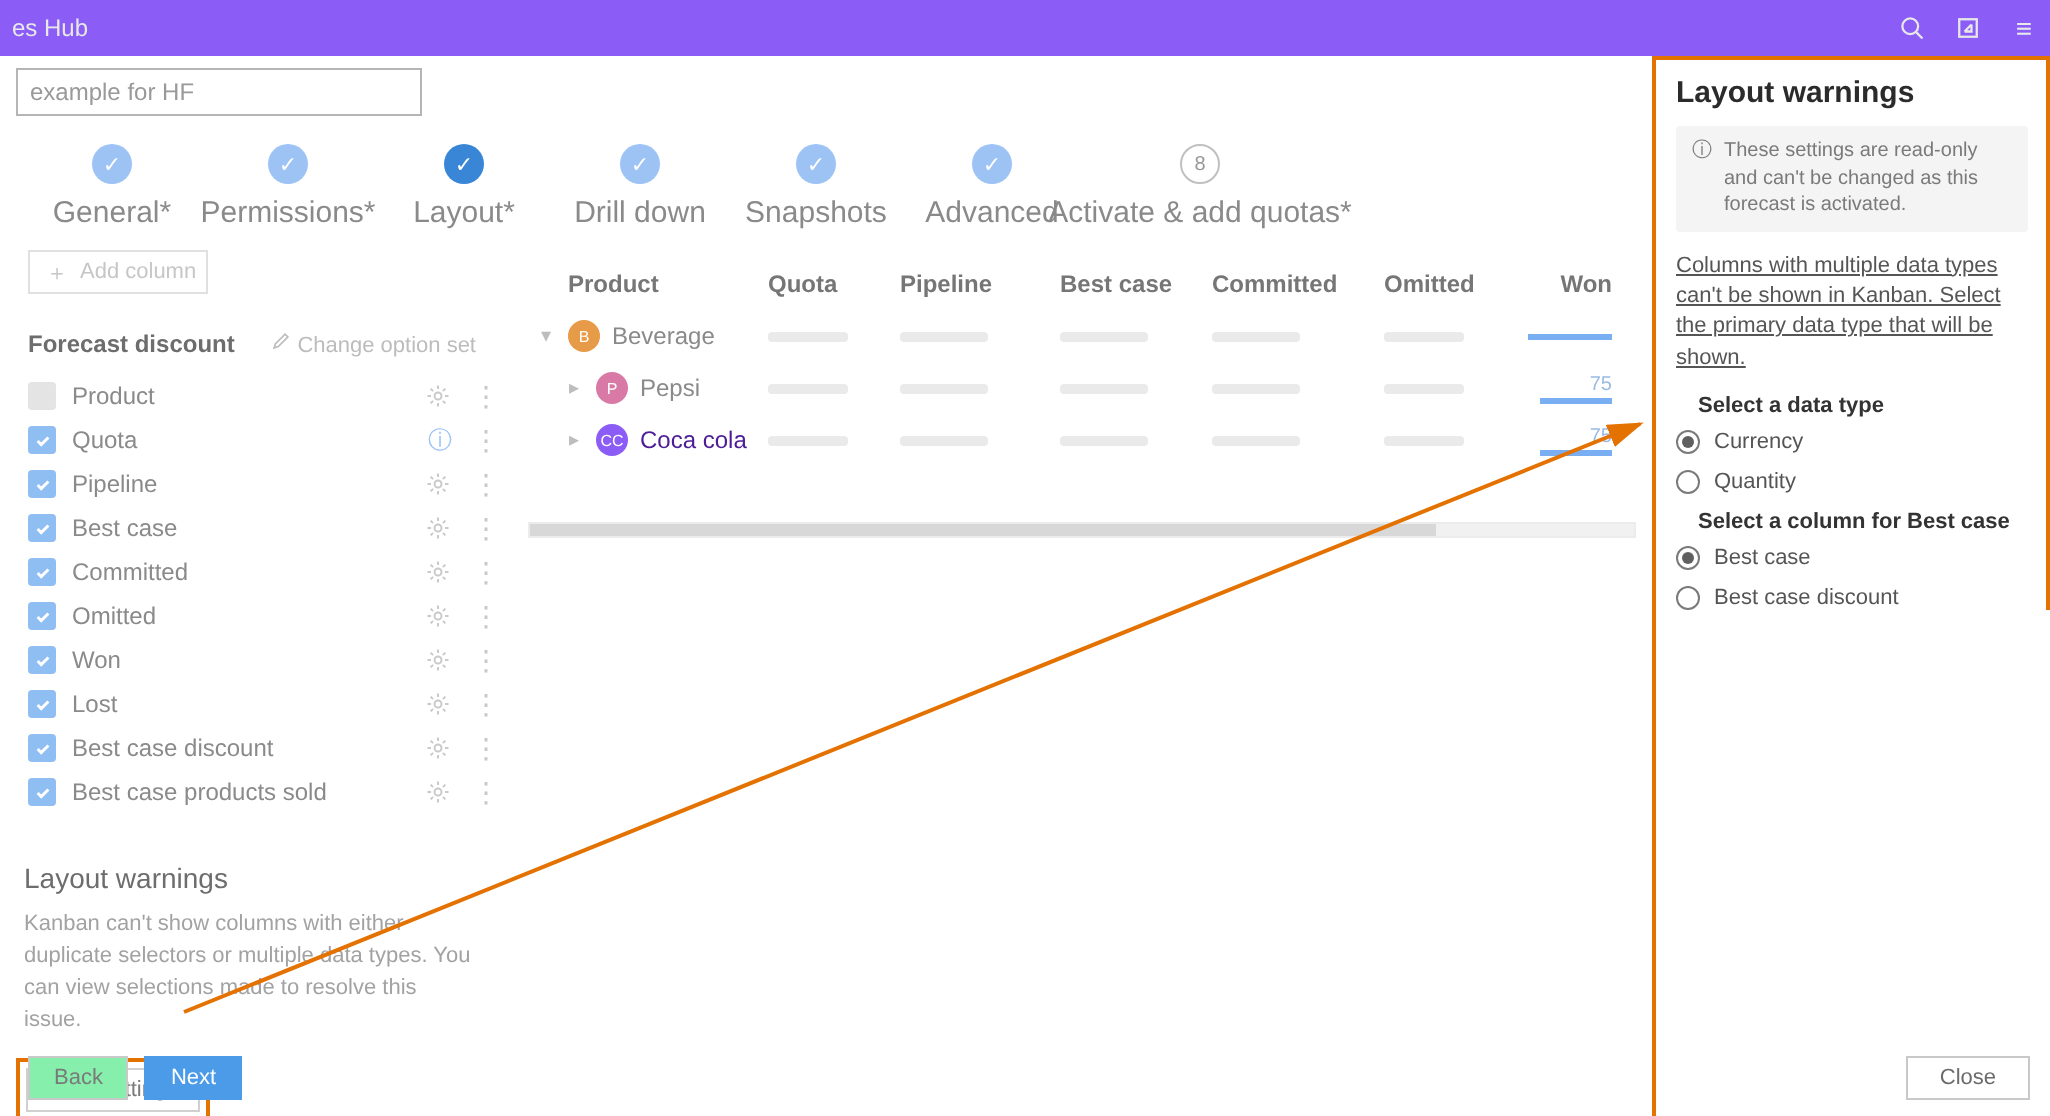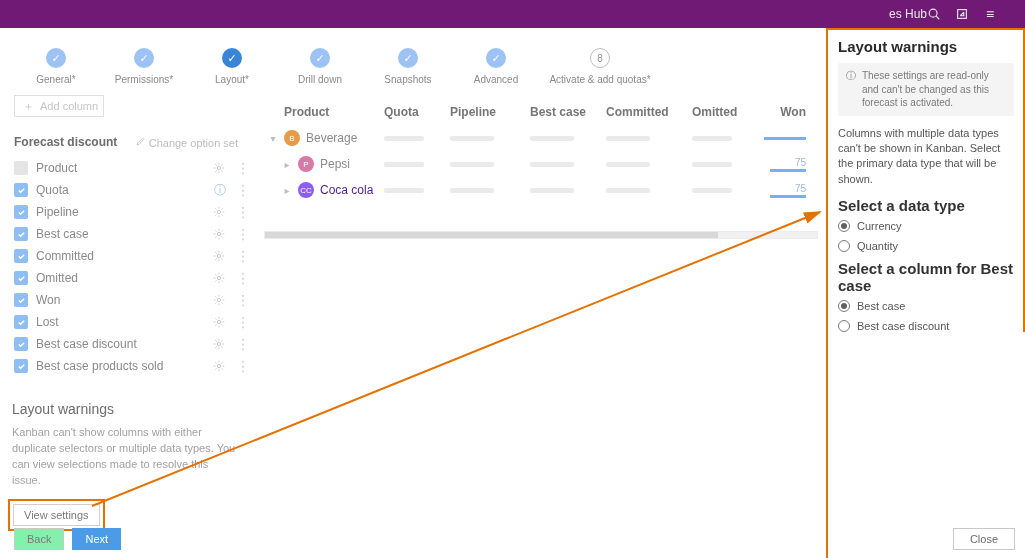--- a/index.html
+++ b/index.html
@@ -1,31 +1,31 @@
 <!DOCTYPE html>
 <html><head>
 <meta charset="utf-8">
 <style>
   * { box-sizing: border-box; margin: 0; padding: 0; }
   html, body { width: 1025px; height: 558px; font-family: "Segoe UI", Arial, sans-serif; font-size: 12px; color: #333; background: #fff; overflow: hidden; }
-  .top-bar { height: 28px; background: #701a75; color: #fff; display: flex; align-items: center; padding: 0 28px; justify-content: flex-end; }
+  .top-bar { height: 28px; background: #8b5cf6; color: #fff; display: flex; align-items: center; padding: 0 6px; justify-content: space-between; }
   .top-bar-title { font-size: 12px; color: #e8e8e8; }
   .top-bar-icons { display: flex; gap: 14px; }
   .top-bar-icons span { width: 14px; height: 14px; display: inline-flex; align-items: center; justify-content: center; color: #e8e8e8; }
   .content-row { display: flex; height: calc(100% - 28px); width:100%; }
   .main-col { flex: 1; position: relative; background: #fff; padding: 6px 8px 0 8px; color:#858585; }
   .side-panel { width: 199px; border-left: 2px solid #e47200; position: relative; background: #fff; }
   .side-panel-inner{ border:2px solid #e47200; border-left:none; border-bottom:none; padding:8px 9px 0 10px;}
   .search-input { width: 203px; height: 24px; border: 1px solid #b5b5b5; padding: 2px 6px; font-size: 12px; color:#999; background:#fff; }
   .steps { display: flex; align-items: flex-start; margin-top: 14px; position:relative; padding-left:4px;}
   .step { display:flex; flex-direction:column; align-items:center; width:88px; position:relative; }
   .step .circle { width:20px; height:20px; border-radius:50%; background:#9dc3f4; display:flex; align-items:center; justify-content:center; color:#fff; font-size:11px; }
   .step.current .circle{ background:#3a86d6; }
   .step.inactive .circle{ background:#fff; border:1px solid #c0c0c0; color:#999; font-size:10px;}
-  .step-label{ margin-top:6px; font-size:10px; color:#8a8a8a; white-space:nowrap;}
+  .step-label{ margin-top:6px; font-size:15px; color:#8a8a8a; white-space:nowrap;}
   .step-line{ position:absolute; top:11px; height:1px; background:#dcdcdc; left:38px; right:-200px; z-index:-1;}
   .main-body{ display:flex; margin-top:10px; gap:20px;}
   .left-pane{ width:236px; }
   .add-col{ height:22px; border:1px solid #e0e0e0; color:#c6c6c6; font-size:11px; display:flex; align-items:center; padding-left:8px; gap:6px; width:90px; margin-left:6px; }
   .section-head{ display:flex; justify-content:space-between; align-items:center; margin-top:18px; padding:0 6px; }
   .section-head .ttl{ font-size:12px; color:#6d6d6d; font-weight:600;}
   .section-head .opt{ font-size:11px; color:#bcbcbc;}
   .cat-list{ margin-top:8px; }
   .cat-item{ display:flex; align-items:center; height:22px; padding:0 4px 0 6px;}
   .cb{ width:14px; height:14px; border-radius:2px; background:#8fbef3; display:inline-flex; align-items:center; justify-content:center; margin-right:8px; }
@@ -58,22 +58,22 @@
   .av.b{ background:#e79a48;} .av.p{ background:#d87aa5;} .av.cc{ background:#8b5cf6;}
   .ph{ height:5px; background:#eaeaea; border-radius:2px; }
   .bar{ height:3px; background:#7aaef2; margin-top:1px;}
   .bar-wrap{ display:flex; flex-direction:column; align-items:flex-end; width:42px; }
   .num{ color:#9bbbe3; font-size:10px;}
   .scroll-track{ margin-top:28px; height:8px; background:#f1f1f1; position:relative; border:1px solid #ececec; }
   .scroll-thumb{ position:absolute; left:0; top:0; bottom:0; width:82%; background:#d8d8d8;}
   
   .sp-title{ font-size:15px; font-weight:600; color:#2b2b2b; margin-bottom:8px;}
   .info-box{ background:#f4f4f4; border-radius:2px; padding:6px 8px; font-size:10px; color:#7a7a7a; display:flex; gap:6px; line-height:1.35; margin-bottom:10px;}
-  .sp-p{ font-size:11px; color:#555; line-height:1.4; margin-bottom:10px;}
-  .sp-head{ font-size:15px; font-weight:600; color:#333; margin-bottom:6px;}
+  .sp-p{ font-size:11px; color:#555; line-height:1.4; margin-bottom:10px;text-decoration:underline;}
+  .sp-head{ font-size:11px; font-weight:600; color:#333; margin-bottom:6px;margin-left:11px;}
   .radio-row{ display:flex; align-items:flex-end; gap:7px; font-size:11px; color:#555; margin-bottom:8px;}
   .radio{ width:12px; height:12px; border:1px solid #7a7a7a; border-radius:50%; display:inline-flex; align-items:center; justify-content:center;}
   .radio.sel::after{ content:""; width:6px; height:6px; border-radius:50%; background:#606060; display:block;}
   .close-btn{ position:absolute; bottom:8px; right:10px; border:1px solid #c9c9c9; background:#fff; height:22px; font-size:11px; color:#6b6b6b; padding:0 16px; cursor:pointer;}
   
   .arrow-svg{ position:absolute; pointer-events:none; top:0; left:0; }
   
   .gear svg, .top-bar-icons svg{ width:14px; height:14px; }
   .pencil svg{width:11px;height:11px;}
 </style>
@@ -94,20 +94,21 @@
           <rect x="3" y="3" width="10" height="10"></rect>
           <path d="M6 10l4-4M10 6V10H6"></path>
         </svg>
       </span>
     <span style="font-size:14px;">≡</span>
   </div>
 </div>
 
 <div class="content-row">
   <div class="main-col">
+    <input class="search-input" value="example for HF" style="">
     
     <div class="steps">
       <div class="step-line"></div>
       <div class="step">
           <div class="circle">✓</div>
           <div class="step-label">General*</div>
         </div>
       <div class="step">
           <div class="circle">✓</div>
           <div class="step-label">Permissions*</div>

